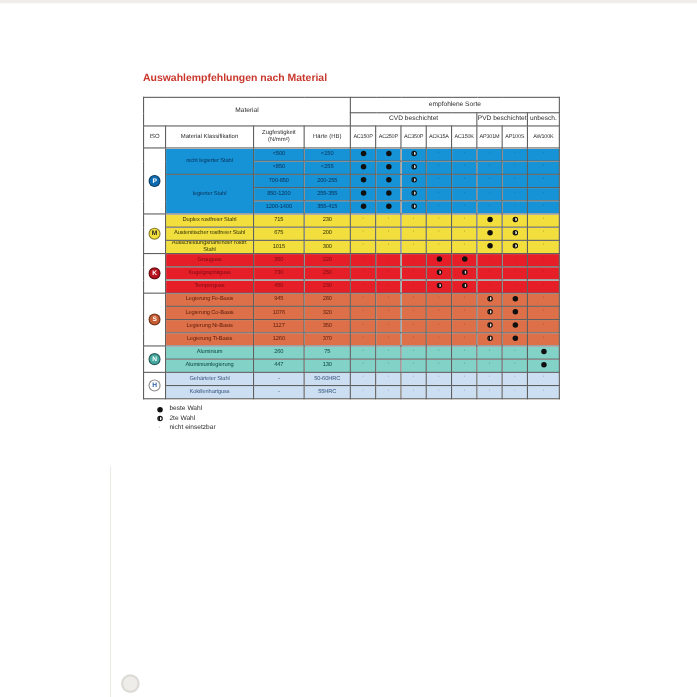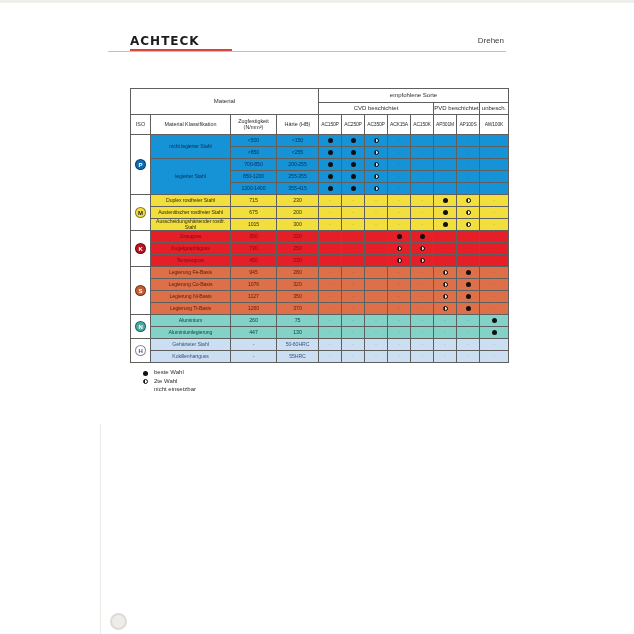--- a/index.html
+++ b/index.html
@@ -45,27 +45,22 @@
   .stain{position:absolute;left:110px;top:613px;width:17px;height:17px;border-radius:50%;background:#eeedea;border:2px solid #dcdbd6;box-sizing:border-box;}
   .top-shade{position:absolute;left:0;top:0;width:634px;height:3px;background:#efeeea;}
 </style>
 </head>
 <body>
 
 <div class="page">
 
   <div class="top-shade"></div>
 
-  <div class="hdr">
-    <div class="brand">ACHTECK</div>
-    <div class="hdr-rule"></div>
-    <div class="brand-rule"></div>
-    <div class="corner">Drehen</div>
-  </div>
-
+
+  <div class="title">Auswahlempfehlungen nach Material</div>
 
   <table>
     <colgroup>
       <col style="width:20px">
         <col style="width:80px">
         <col style="width:46px">
         <col style="width:42px">
       <col style="width:23px">
         <col style="width:23px">
         <col style="width:23px">

